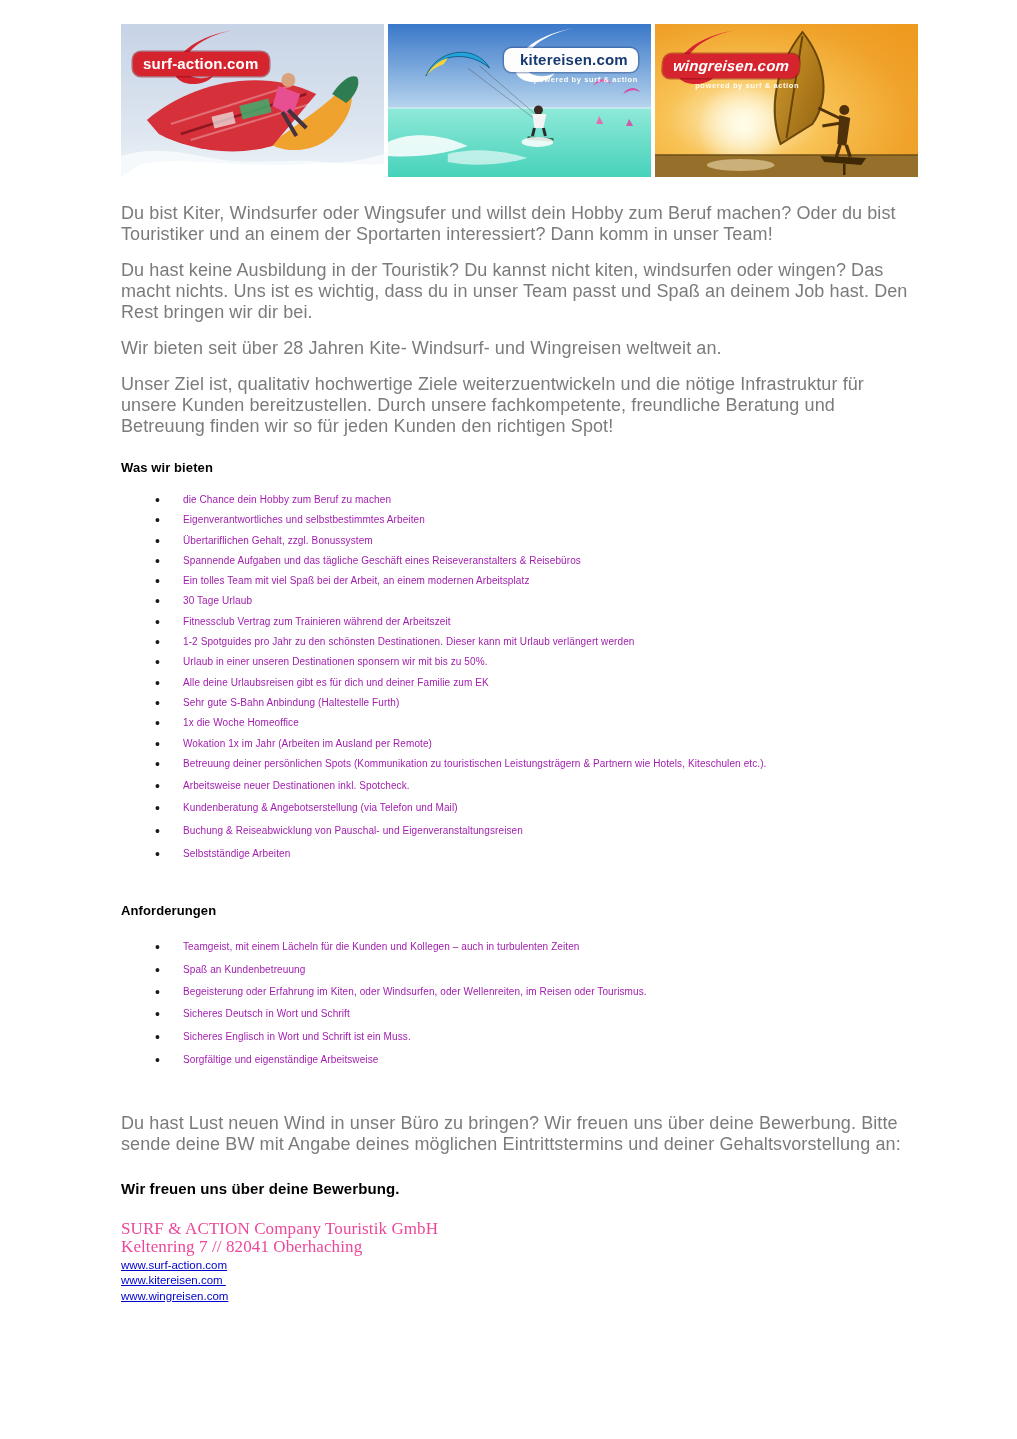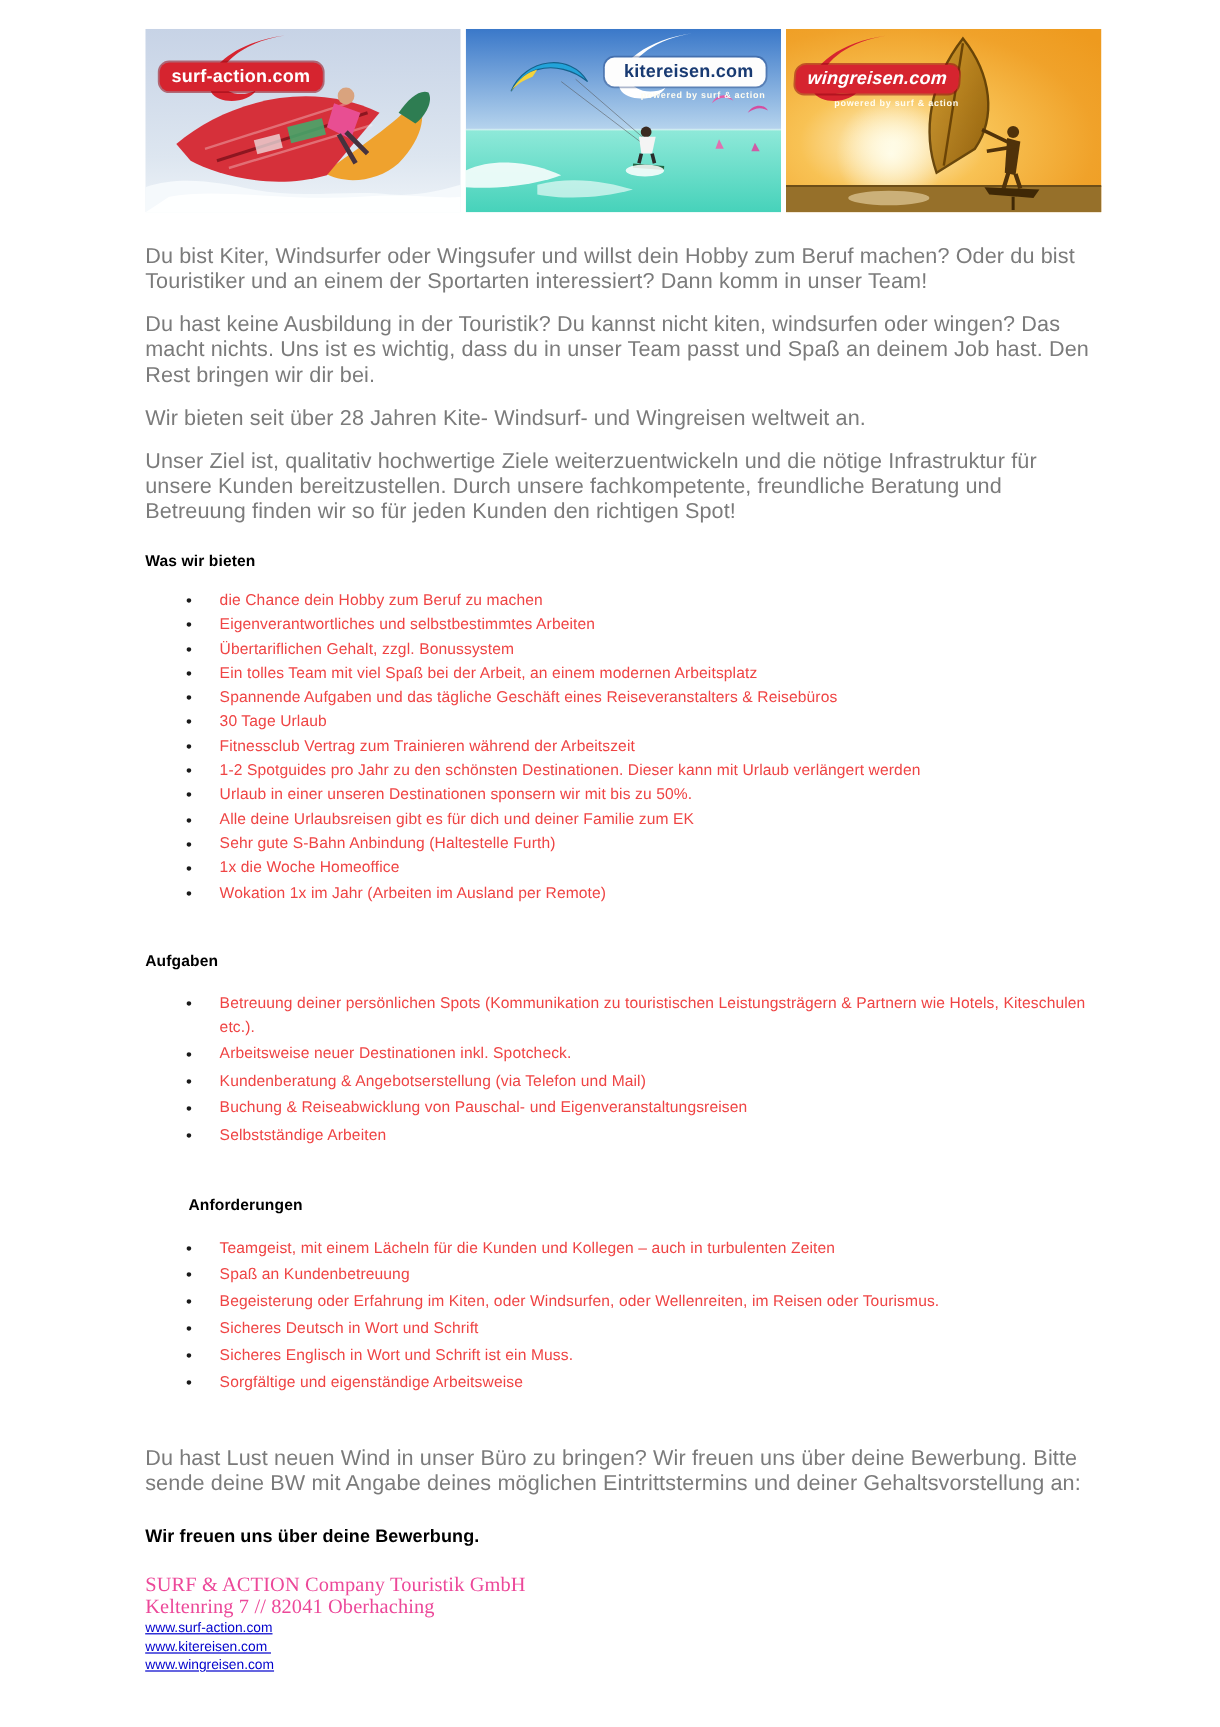--- a/index.html
+++ b/index.html
@@ -35,25 +35,25 @@
     color:#7b7b7b; font-size:18px; line-height:21px; width:797px;
     margin:15px 0 15px; letter-spacing:.1px;
   }
   .para.first { margin-top:26px; }
   .para.wide { width:806px; }
   h2.sec {
     color:#000; font-size:13px; line-height:19px; font-weight:bold; letter-spacing:.1px;
   }
   h2.was  { margin-top:21px;  margin-bottom:13px; }
   h2.auf  { margin-top:37px;  margin-bottom:16px; }
-  h2.anf  { margin-top:37px;  margin-bottom:17px;margin-left:36px; }
+  h2.anf  { margin-top:37px;  margin-bottom:17px; }
   ul.bullets { list-style:none; width:810px; }
   ul.bullets li {
-    position:relative; padding-left:62px; color:#ef4444;
-    font-size:13px; line-height:20.3px; letter-spacing:.1px;
+    position:relative; padding-left:62px; color:#a21caf;
+    font-size:10px; line-height:20.3px; letter-spacing:.1px;
   }
   ul.bullets li::before {
     content:"\2022"; position:absolute; left:34px; top:0;
     color:#1a1a1a; font-size:14px;
   }
   ul.bullets.spaced li { margin-bottom:2px; }
   ul.bullets.spaced li:last-child { margin-top:3px; }
 
   .closing { margin-top:43px; margin-bottom:0; }
   .email-line { line-height:21px; }
@@ -209,33 +209,32 @@
   <p class="para first">Du bist Kiter, Windsurfer oder Wingsufer und willst dein Hobby zum Beruf machen? Oder du bist Touristiker und an einem der Sportarten interessiert? Dann komm in unser Team!</p>
   <p class="para">Du hast keine Ausbildung in der Touristik? Du kannst nicht kiten, windsurfen oder wingen? Das macht nichts. Uns ist es wichtig, dass du in unser Team passt und Spaß an deinem Job hast. Den Rest bringen wir dir bei.</p>
   <p class="para">Wir bieten seit über 28 Jahren Kite- Windsurf- und Wingreisen weltweit an.</p>
   <p class="para">Unser Ziel ist, qualitativ hochwertige Ziele weiterzuentwickeln und die nötige Infrastruktur für unsere Kunden bereitzustellen. Durch unsere fachkompetente, freundliche Beratung und Betreuung finden wir so für jeden Kunden den richtigen Spot!</p>
 
   <h2 class="sec was">Was wir bieten</h2>
   <ul class="bullets">
       <li>die Chance dein Hobby zum Beruf zu machen</li>
       <li>Eigenverantwortliches und selbstbestimmtes Arbeiten</li>
       <li>Übertariflichen Gehalt, zzgl. Bonussystem</li>
+      <li>Spannende Aufgaben und das tägliche Geschäft eines Reiseveranstalters &amp; Reisebüros</li>
       <li>Ein tolles Team mit viel Spaß bei der Arbeit, an einem modernen Arbeitsplatz</li>
-      <li>Spannende Aufgaben und das tägliche Geschäft eines Reiseveranstalters &amp; Reisebüros</li>
       <li>30 Tage Urlaub</li>
       <li>Fitnessclub Vertrag zum Trainieren während der Arbeitszeit</li>
       <li>1-2 Spotguides pro Jahr zu den schönsten Destinationen. Dieser kann mit Urlaub verlängert werden</li>
       <li>Urlaub in einer unseren Destinationen sponsern wir mit bis zu 50%.</li>
       <li>Alle deine Urlaubsreisen gibt es für dich und deiner Familie zum EK</li>
       <li>Sehr gute S-Bahn Anbindung (Haltestelle Furth)</li>
       <li>1x die Woche Homeoffice</li>
       <li>Wokation 1x im Jahr (Arbeiten im Ausland per Remote)</li>
     </ul>
 
-  <h2 class="sec auf">Aufgaben</h2>
   <ul class="bullets spaced">
       <li>Betreuung deiner persönlichen Spots (Kommunikation zu touristischen Leistungsträgern &amp; Partnern wie Hotels, Kiteschulen etc.).</li>
       <li>Arbeitsweise neuer Destinationen inkl. Spotcheck.</li>
       <li>Kundenberatung &amp; Angebotserstellung (via Telefon und Mail)</li>
       <li>Buchung &amp; Reiseabwicklung von Pauschal- und Eigenveranstaltungsreisen</li>
       <li>Selbstständige Arbeiten</li>
     </ul>
 
   <h2 class="sec anf">Anforderungen</h2>
   <ul class="bullets spaced">

